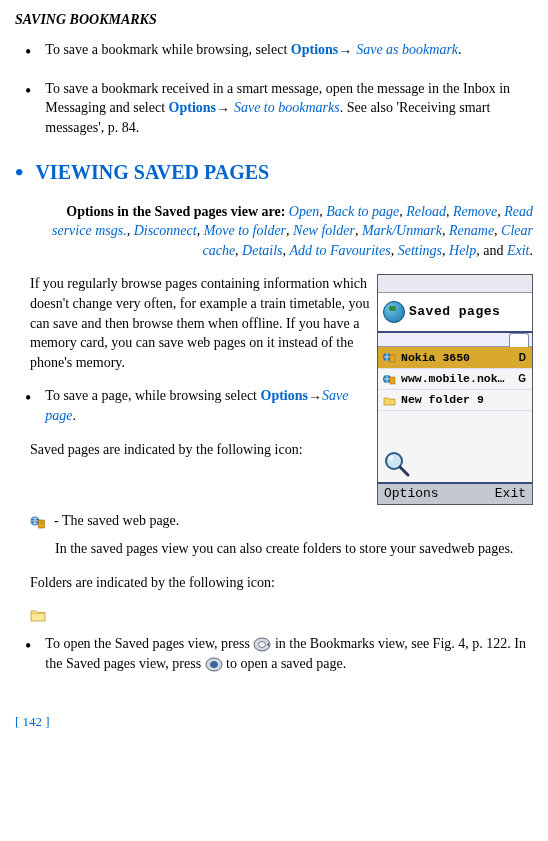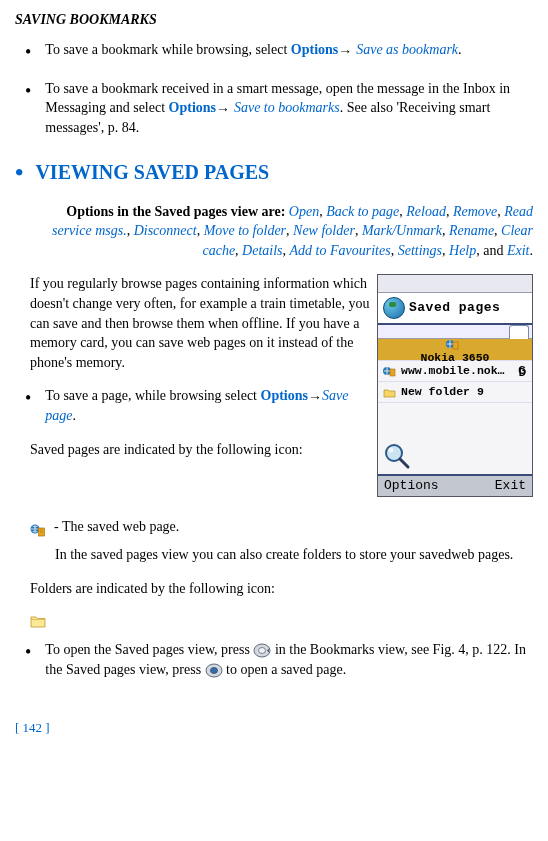--- a/index.html
+++ b/index.html
@@ -8,41 +8,41 @@
     .bullet {display:flex; margin-bottom:14px; padding-left:30px;}
     .bullet::before {content:"•"; font-size:18px; margin-left:-20px; margin-right:14px; flex-shrink:0;}
     .bullet-text {flex:1;}
     .blue-bold {color:#0066cc; font-weight:bold;}
     .blue-italic {color:#0066cc; font-style:italic;}
     .arrow {font-family: Arial, sans-serif;}
     .section-heading {display:flex; align-items:center; margin:20px 0 16px 0;}
     .section-marker {color:#0066cc; font-size:24px; font-weight:bold; margin-right:12px; line-height:1;}
     .section-title {color:#0066cc; font-size:20px; font-weight:bold;}
     .options-intro {margin-bottom:14px; padding-left:15px;text-align:right;}
-    .two-col {display:flex; margin-bottom:20px;}
+    .two-col {display:flex; margin-bottom:6px;}
     .left-col {flex:1;}
     .right-col {width:156px; flex-shrink:0;}
     .para {margin-bottom:14px; padding-left:15px;}
     .para-hang {margin-bottom:10px; padding-left:38px; text-indent:-23px;}
     .para-hang2 {padding-left:15px;}
-    .icon-line {display:flex; align-items:flex-end; padding-left:15px; margin-bottom:8px;}
+    .icon-line {display:flex; align-items:center; padding-left:15px; margin-bottom:8px;}
     .icon-line2 {display:flex; align-items:flex-start; padding-left:15px; margin-bottom:12px;}
     .mini-icon {width:16px; height:14px; margin-right:8px; flex-shrink:0; margin-top:2px;}
     .indent-text {padding-left:40px; margin-bottom:14px;}
     .screenshot {border:1px solid #556; width:156px; background:#d0d4d8;}
     .ss-status {height:18px; background:#e8e8f0; border-bottom:1px solid #99a;}
-    .ss-header {height:32px; background:#fff; border-bottom:2px solid #3a4a7a; display:flex; align-items:center; padding:2px 5px;text-align:center;}
+    .ss-header {height:40px; background:#fff; border-bottom:2px solid #3a4a7a; display:flex; align-items:center; padding:2px 5px;text-align:center;}
     .globe-wrap {display:flex; align-items:center;}
     .globe {width:22px; height:22px; border-radius:50%; background: radial-gradient(circle at 30% 30%, #6ac5e8, #1b6fa8); border:1px solid #0a4a78; position:relative;}
     .globe::after {content:""; position:absolute; top:4px; left:5px; width:7px; height:5px; background:#2d8a3a; border-radius:2px;}
     .ss-title {font-family:'Courier New', monospace; font-weight:bold; font-size:13px; margin-left:4px; letter-spacing:0.5px;}
     .ss-tabbar {height:14px; background:#eef; border-bottom:1px solid #99a; display:flex; justify-content:flex-end; padding-right:3px;}
     .ss-tab {width:20px; height:14px; border:1px solid #7a8aaa; border-bottom:none; border-radius:3px 3px 0 0; background:#fff;}
     .ss-row {height:21px; display:flex; align-items:center; padding:0 5px; font-family:'Courier New', monospace; font-size:11.5px; font-weight:bold;}
-    .ss-row.selected {background:#d9a82e;flex-direction:column;}
+    .ss-row.selected {background:#d9a82e;}
     .ss-row.normal {background:#f5f5f8; border-top:1px solid #dde;}
     .r-icon {width:13px; height:11px; margin-right:5px; display:inline-block; flex-shrink:0;}
     .r-end {font-family:'Arial Narrow', Arial; font-size:10px; font-weight:bold; letter-spacing:1px; margin-left:auto;}
     .ss-body {height:38px; background:#f5f5f8; border-top:1px solid #dde;}
     .ss-magnify {height:34px; background:#f5f5f8; padding:2px 5px;}
     .ss-softkeys {height:22px; background:#c3c7cf; border-top:2px solid #3a4a7a; display:flex; justify-content:space-between; align-items:center; padding:0 6px; font-family:'Courier New', monospace; font-size:13px;}
     .saved-page-icon {display:inline-block;}
     .folder-icon-svg {display:inline-block;}
     .oval-btn {display:inline-block; vertical-align:middle;}
     .footer {text-align:left; color:#0066cc; font-size:13px; margin-top:40px;}

